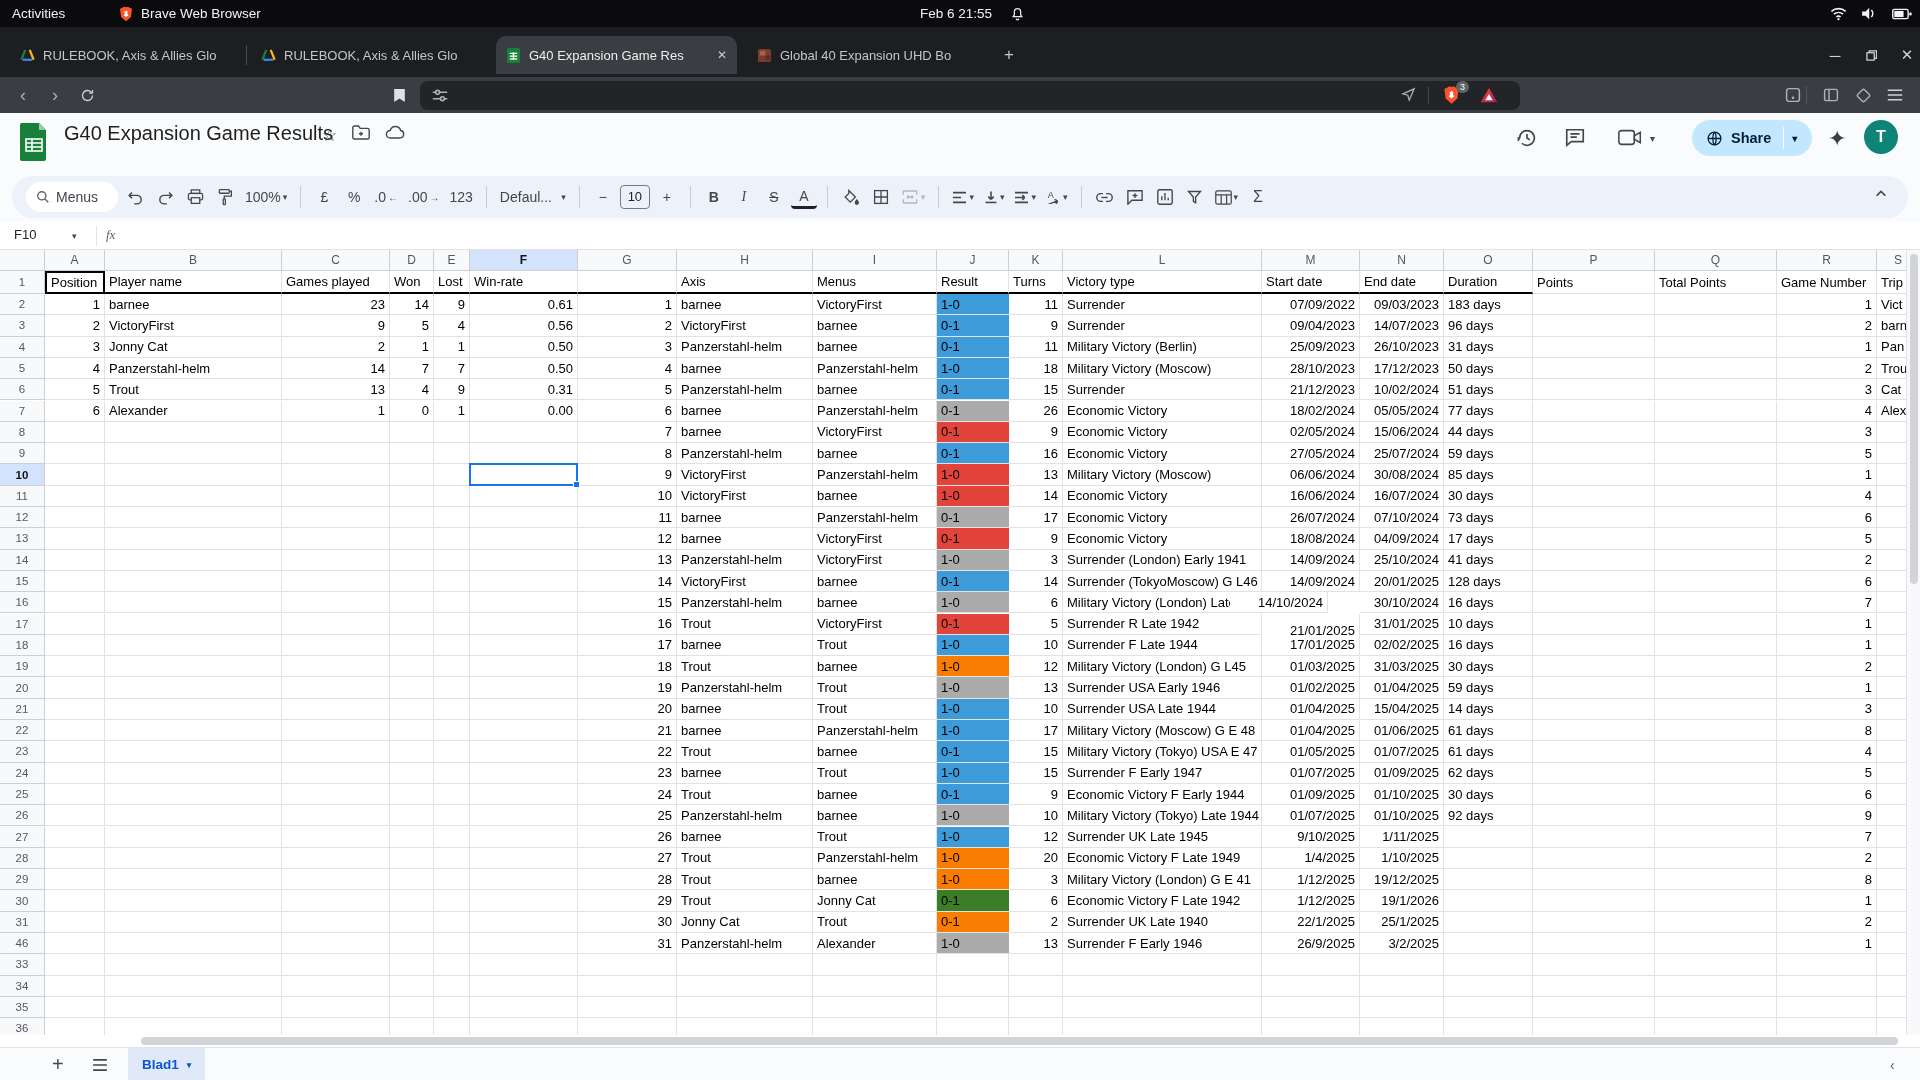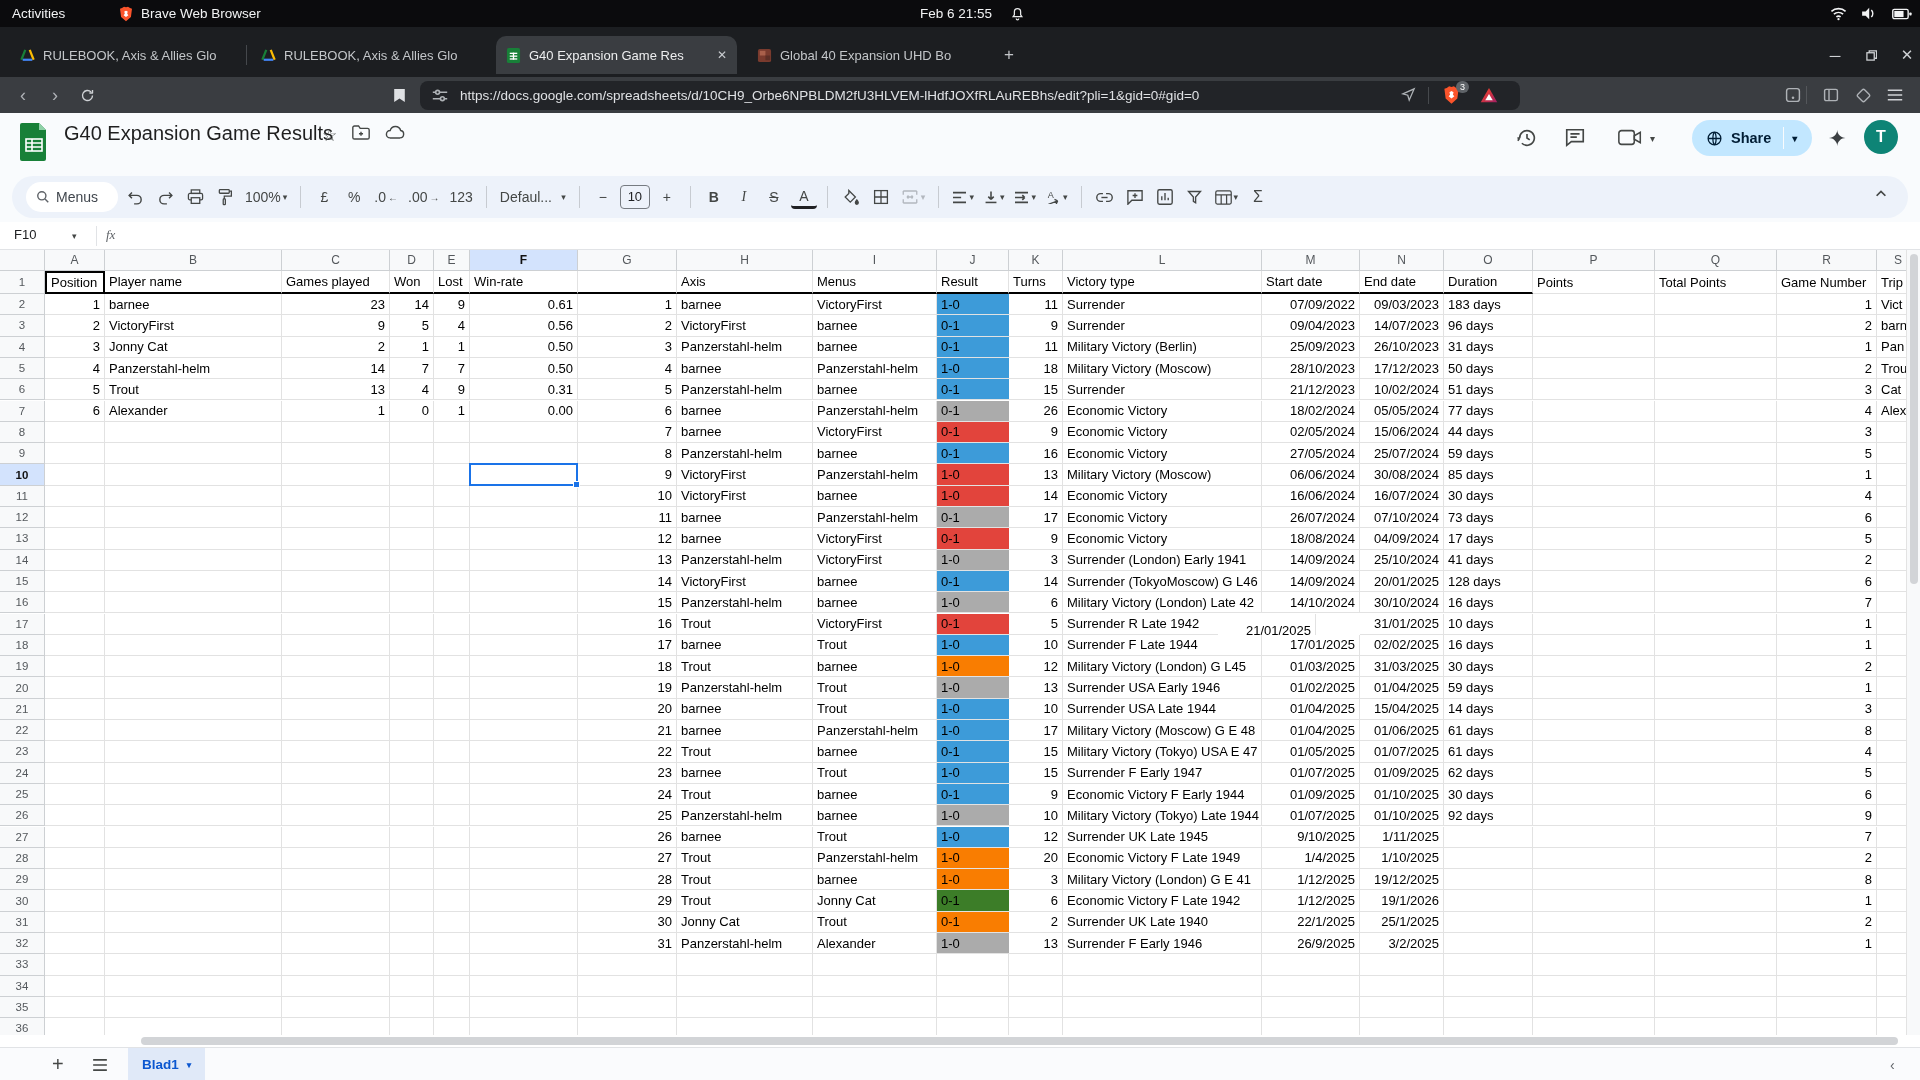--- a/index.html
+++ b/index.html
@@ -216,21 +216,20 @@
       </svg>
   </div>
   <div id="omnibox">
     <div class="abs" style="left:12px;top:7px">
       <svg width="16" height="15" viewBox="0 0 20 18" stroke="#aeb2b6" stroke-width="2" fill="none">
           <path d="M1 5h18M1 13h18"></path>
           <circle cx="7" cy="5" r="2.4" fill="#222428"></circle>
           <circle cx="13" cy="13" r="2.4" fill="#222428"></circle>
         </svg>
     </div>
-    <div id="urltext">https://docs.google.com/spreadsheets/d/10CH9_Orbe6NPBLDM2fU3HLVEM-lHdfJOXfRLAuREBhs/edit?pli=1&amp;gid=0#gid=0</div>
     <div class="abs" style="left:980px;top:5px">
       <svg width="17" height="17" viewBox="0 0 24 24" fill="none" stroke="#aeb2b6" stroke-width="1.8">
           <path d="M4 11 L20 4 L13 20 L11 13 Z"></path>
         </svg>
     </div>
     <div class="abs" style="left:1008px;top:6px;width:1px;height:17px;background:#46494d"></div>
     <div class="abs" style="left:1022px;top:4px">
       <svg width="19" height="20" viewBox="0 0 24 24">
           <path d="M12 2l3-1 3 2 3 1-1.6 12.4L12 23l-7.4-6.6L3 4l3-1 3-2z" fill="#fb542b"></path>
           <path d="M12 7l2.6 1.4-.8 3.3 1.8 2-3.6 2.8-3.6-2.8 1.8-2-.8-3.3z" fill="#fff"></path>
@@ -563,21 +562,21 @@
     <div class="rowhdr" style="left: 0px; top: 470px; width: 45px; height: 21.3px;">22</div>
     <div class="rowhdr" style="left: 0px; top: 491.3px; width: 45px; height: 21.3px;">23</div>
     <div class="rowhdr" style="left: 0px; top: 512.6px; width: 45px; height: 21.3px;">24</div>
     <div class="rowhdr" style="left: 0px; top: 533.9px; width: 45px; height: 21.3px;">25</div>
     <div class="rowhdr" style="left: 0px; top: 555.2px; width: 45px; height: 21.3px;">26</div>
     <div class="rowhdr" style="left: 0px; top: 576.5px; width: 45px; height: 21.3px;">27</div>
     <div class="rowhdr" style="left: 0px; top: 597.8px; width: 45px; height: 21.3px;">28</div>
     <div class="rowhdr" style="left: 0px; top: 619.1px; width: 45px; height: 21.3px;">29</div>
     <div class="rowhdr" style="left: 0px; top: 640.4px; width: 45px; height: 21.3px;">30</div>
     <div class="rowhdr" style="left: 0px; top: 661.7px; width: 45px; height: 21.3px;">31</div>
-    <div class="rowhdr" style="left: 0px; top: 683px; width: 45px; height: 21.3px;">32</div>
+    <div class="rowhdr" style="left: 0px; top: 683px; width: 45px; height: 21.3px;">46</div>
     <div class="rowhdr" style="left: 0px; top: 704.3px; width: 45px; height: 21.3px;">33</div>
     <div class="rowhdr" style="left: 0px; top: 725.6px; width: 45px; height: 21.3px;">34</div>
     <div class="rowhdr" style="left: 0px; top: 746.9px; width: 45px; height: 21.3px;">35</div>
     <div class="rowhdr" style="left: 0px; top: 768.2px; width: 45px; height: 21.3px;">36</div>
     <div class="cell bline abox" style="left: 45px; top: 21px; width: 60px; height: 23px;">Position</div>
     <div class="cell bline" style="left: 105px; top: 21px; width: 177px; height: 23px;">Player name</div>
     <div class="cell bline" style="left: 282px; top: 21px; width: 108px; height: 23px;">Games played</div>
     <div class="cell bline" style="left: 390px; top: 21px; width: 44px; height: 23px;">Won</div>
     <div class="cell bline" style="left: 434px; top: 21px; width: 36px; height: 23px;">Lost</div>
     <div class="cell bline" style="left: 470px; top: 21px; width: 108px; height: 23px;">Win-rate</div>
@@ -865,40 +864,40 @@
     <div class="cell al-r" style="left: 282px; top: 342.2px; width: 108px; height: 21.3px;"></div>
     <div class="cell al-r" style="left: 390px; top: 342.2px; width: 44px; height: 21.3px;"></div>
     <div class="cell al-r" style="left: 434px; top: 342.2px; width: 36px; height: 21.3px;"></div>
     <div class="cell al-r" style="left: 470px; top: 342.2px; width: 108px; height: 21.3px;"></div>
     <div class="cell al-r" style="left: 578px; top: 342.2px; width: 99px; height: 21.3px;">15</div>
     <div class="cell" style="left: 677px; top: 342.2px; width: 136px; height: 21.3px;">Panzerstahl-helm</div>
     <div class="cell" style="left: 813px; top: 342.2px; width: 124px; height: 21.3px;">barnee</div>
     <div class="cell rescell" style="left: 937px; top: 342.2px; width: 72px; height: 21.3px; background: rgb(171, 171, 171);">1-0</div>
     <div class="cell al-r" style="left: 1009px; top: 342.2px; width: 54px; height: 21.3px;">6</div>
     <div class="cell" style="left: 1063px; top: 342.2px; width: 199px; height: 21.3px;">Military Victory (London) Late 42</div>
-    <div class="cell al-r" style="left: 1262px; top: 342.2px; width: 98px; height: 21.3px;">14/10/2024</div>
+    <div class="cell al-r" style="left: 1230px; top: 342.2px; width: 98px; height: 21.3px;">14/10/2024</div>
     <div class="cell al-r" style="left: 1360px; top: 342.2px; width: 84px; height: 21.3px;">30/10/2024</div>
     <div class="cell" style="left: 1444px; top: 342.2px; width: 89px; height: 21.3px;">16 days</div>
     <div class="cell al-r" style="left: 1533px; top: 342.2px; width: 122px; height: 21.3px;"></div>
     <div class="cell al-r" style="left: 1655px; top: 342.2px; width: 122px; height: 21.3px;"></div>
     <div class="cell al-r" style="left: 1777px; top: 342.2px; width: 100px; height: 21.3px;">7</div>
     <div class="cell" style="left: 1877px; top: 342.2px; width: 43px; height: 21.3px;"></div>
     <div class="cell al-r" style="left: 45px; top: 363.5px; width: 60px; height: 21.3px;"></div>
     <div class="cell" style="left: 105px; top: 363.5px; width: 177px; height: 21.3px;"></div>
     <div class="cell al-r" style="left: 282px; top: 363.5px; width: 108px; height: 21.3px;"></div>
     <div class="cell al-r" style="left: 390px; top: 363.5px; width: 44px; height: 21.3px;"></div>
     <div class="cell al-r" style="left: 434px; top: 363.5px; width: 36px; height: 21.3px;"></div>
     <div class="cell al-r" style="left: 470px; top: 363.5px; width: 108px; height: 21.3px;"></div>
     <div class="cell al-r" style="left: 578px; top: 363.5px; width: 99px; height: 21.3px;">16</div>
     <div class="cell" style="left: 677px; top: 363.5px; width: 136px; height: 21.3px;">Trout</div>
     <div class="cell" style="left: 813px; top: 363.5px; width: 124px; height: 21.3px;">VictoryFirst</div>
     <div class="cell rescell" style="left: 937px; top: 363.5px; width: 72px; height: 21.3px; background: rgb(226, 68, 60);">0-1</div>
     <div class="cell al-r" style="left: 1009px; top: 363.5px; width: 54px; height: 21.3px;">5</div>
     <div class="cell" style="left: 1063px; top: 363.5px; width: 199px; height: 21.3px;">Surrender R Late 1942</div>
-    <div class="cell al-r" style="left: 1218px; top: 363.5px; width: 98px; height: 35px;">21/01/2025</div>
+    <div class="cell al-r" style="left: 1262px; top: 363.5px; width: 98px; height: 35px;">21/01/2025</div>
     <div class="cell al-r" style="left: 1360px; top: 363.5px; width: 84px; height: 21.3px;">31/01/2025</div>
     <div class="cell" style="left: 1444px; top: 363.5px; width: 89px; height: 21.3px;">10 days</div>
     <div class="cell al-r" style="left: 1533px; top: 363.5px; width: 122px; height: 21.3px;"></div>
     <div class="cell al-r" style="left: 1655px; top: 363.5px; width: 122px; height: 21.3px;"></div>
     <div class="cell al-r" style="left: 1777px; top: 363.5px; width: 100px; height: 21.3px;">1</div>
     <div class="cell" style="left: 1877px; top: 363.5px; width: 43px; height: 21.3px;"></div>
     <div class="cell al-r" style="left: 45px; top: 384.8px; width: 60px; height: 21.3px;"></div>
     <div class="cell" style="left: 105px; top: 384.8px; width: 177px; height: 21.3px;"></div>
     <div class="cell al-r" style="left: 282px; top: 384.8px; width: 108px; height: 21.3px;"></div>
     <div class="cell al-r" style="left: 390px; top: 384.8px; width: 44px; height: 21.3px;"></div>

